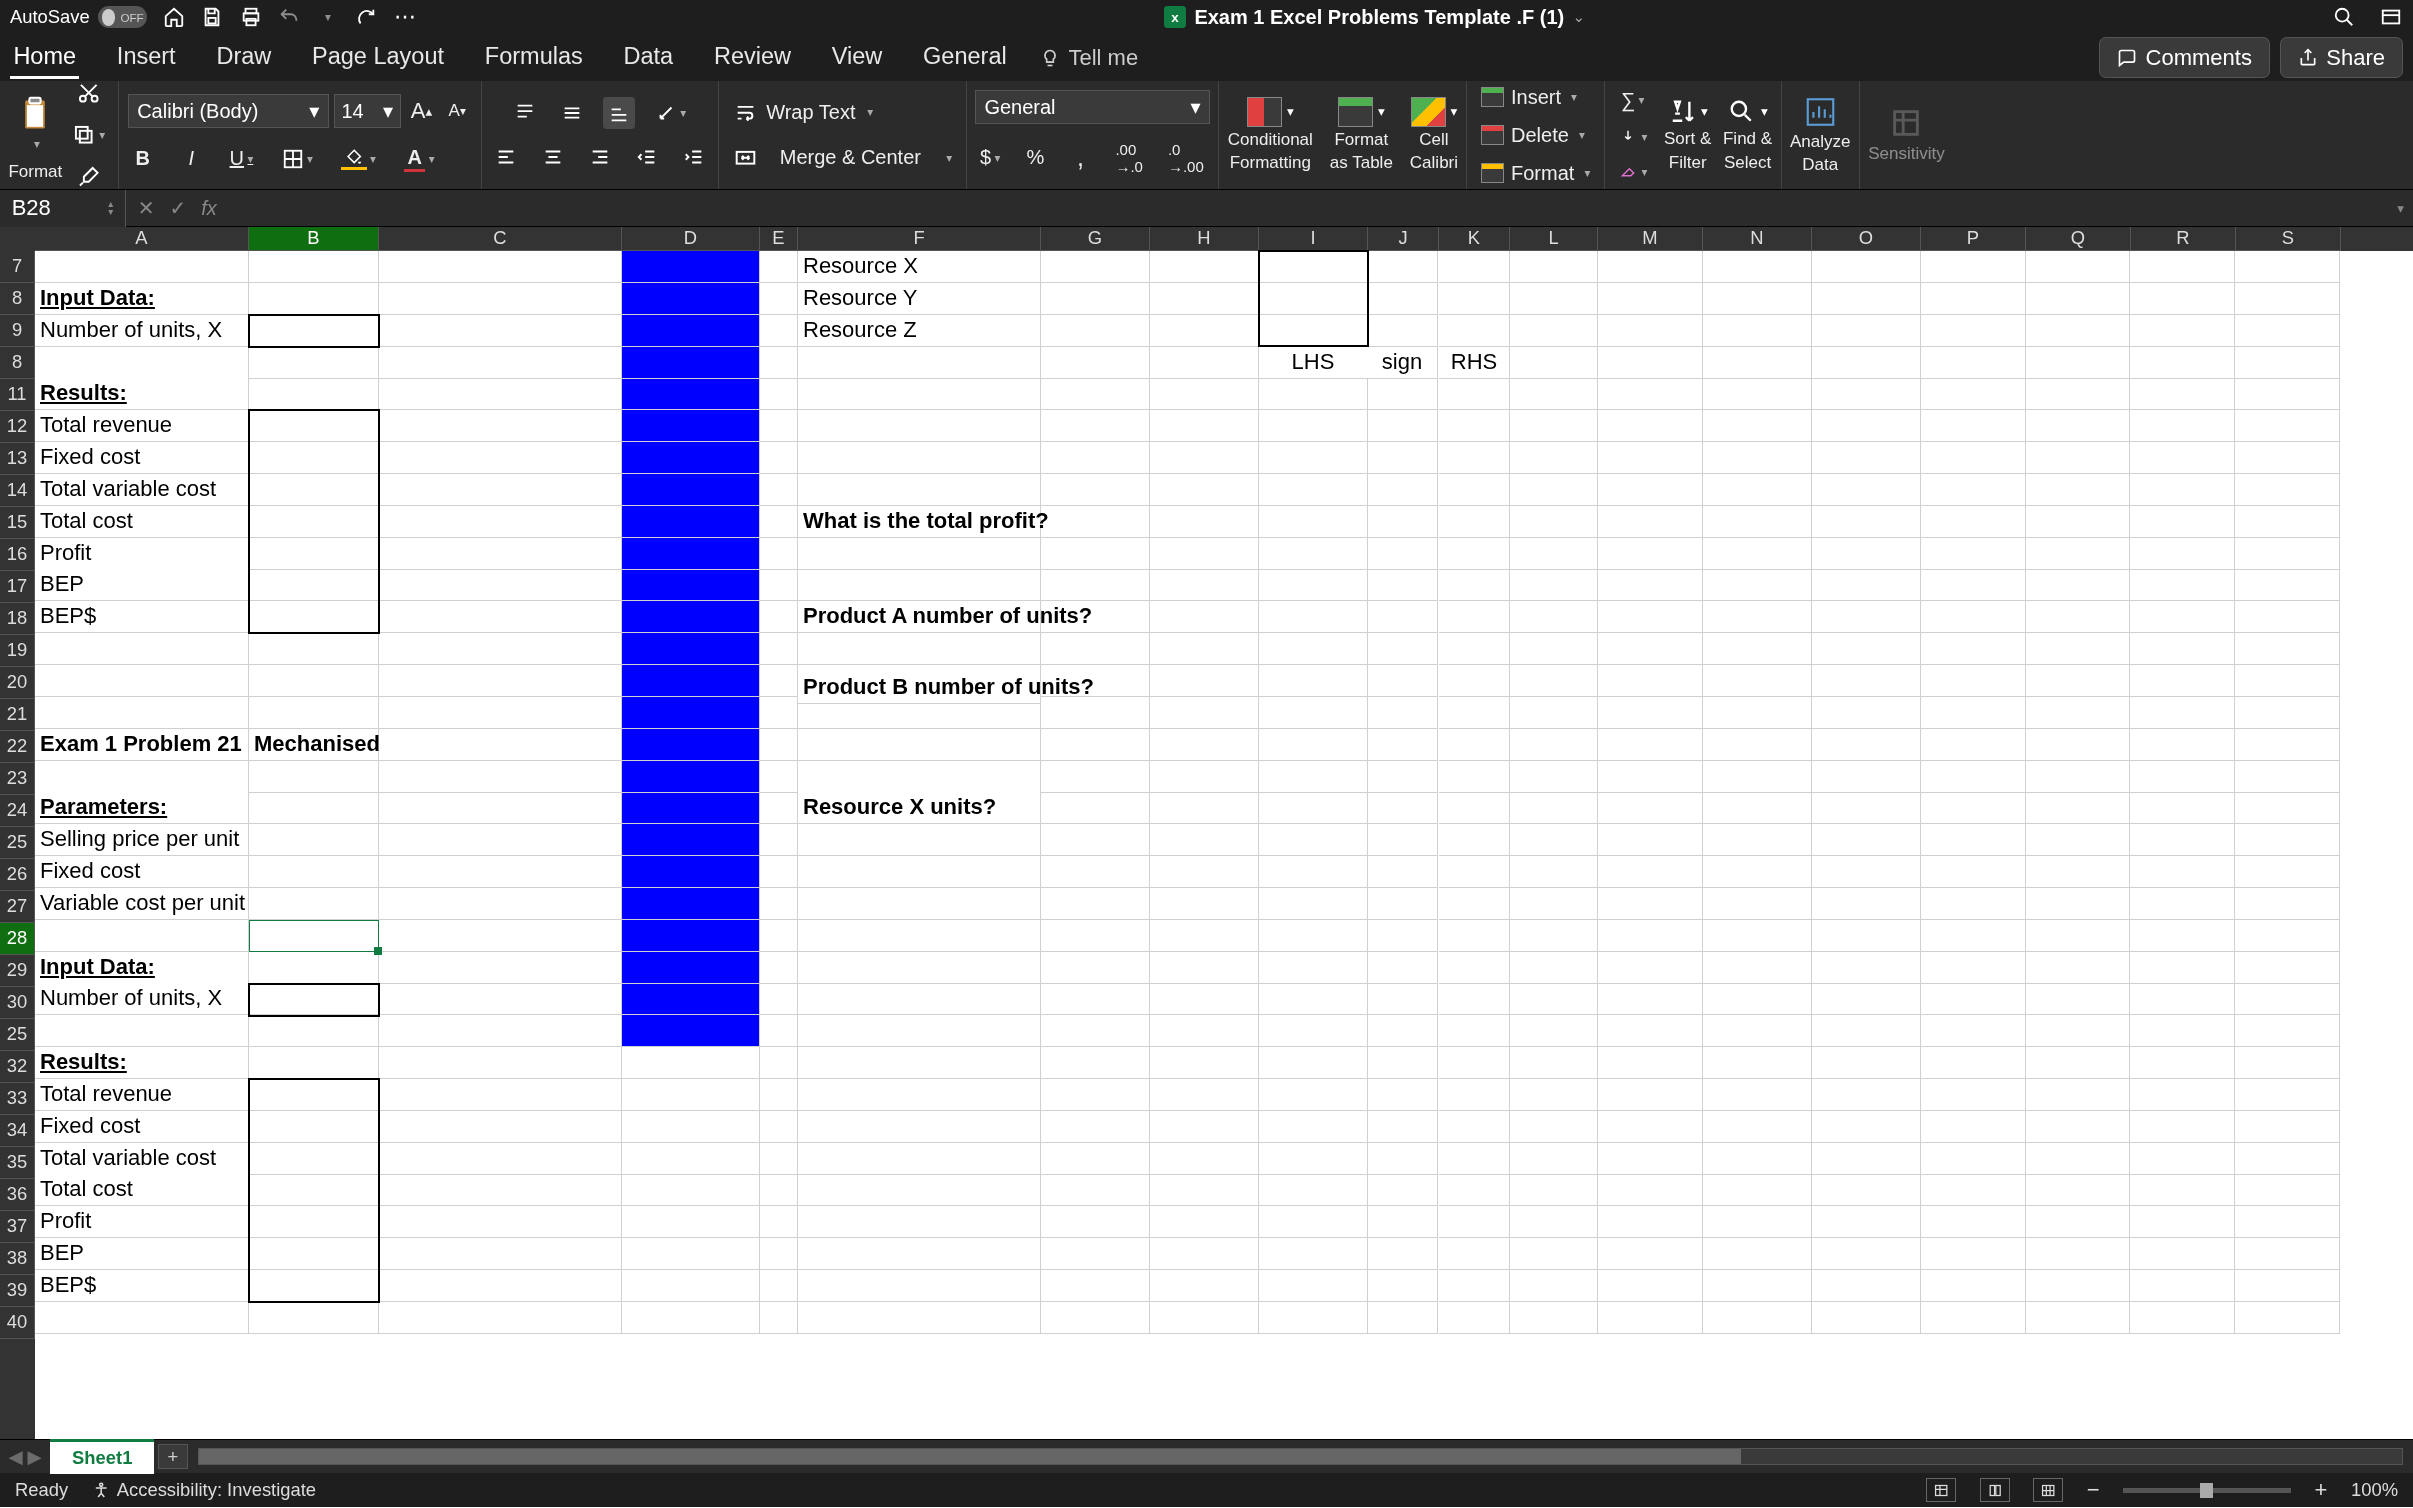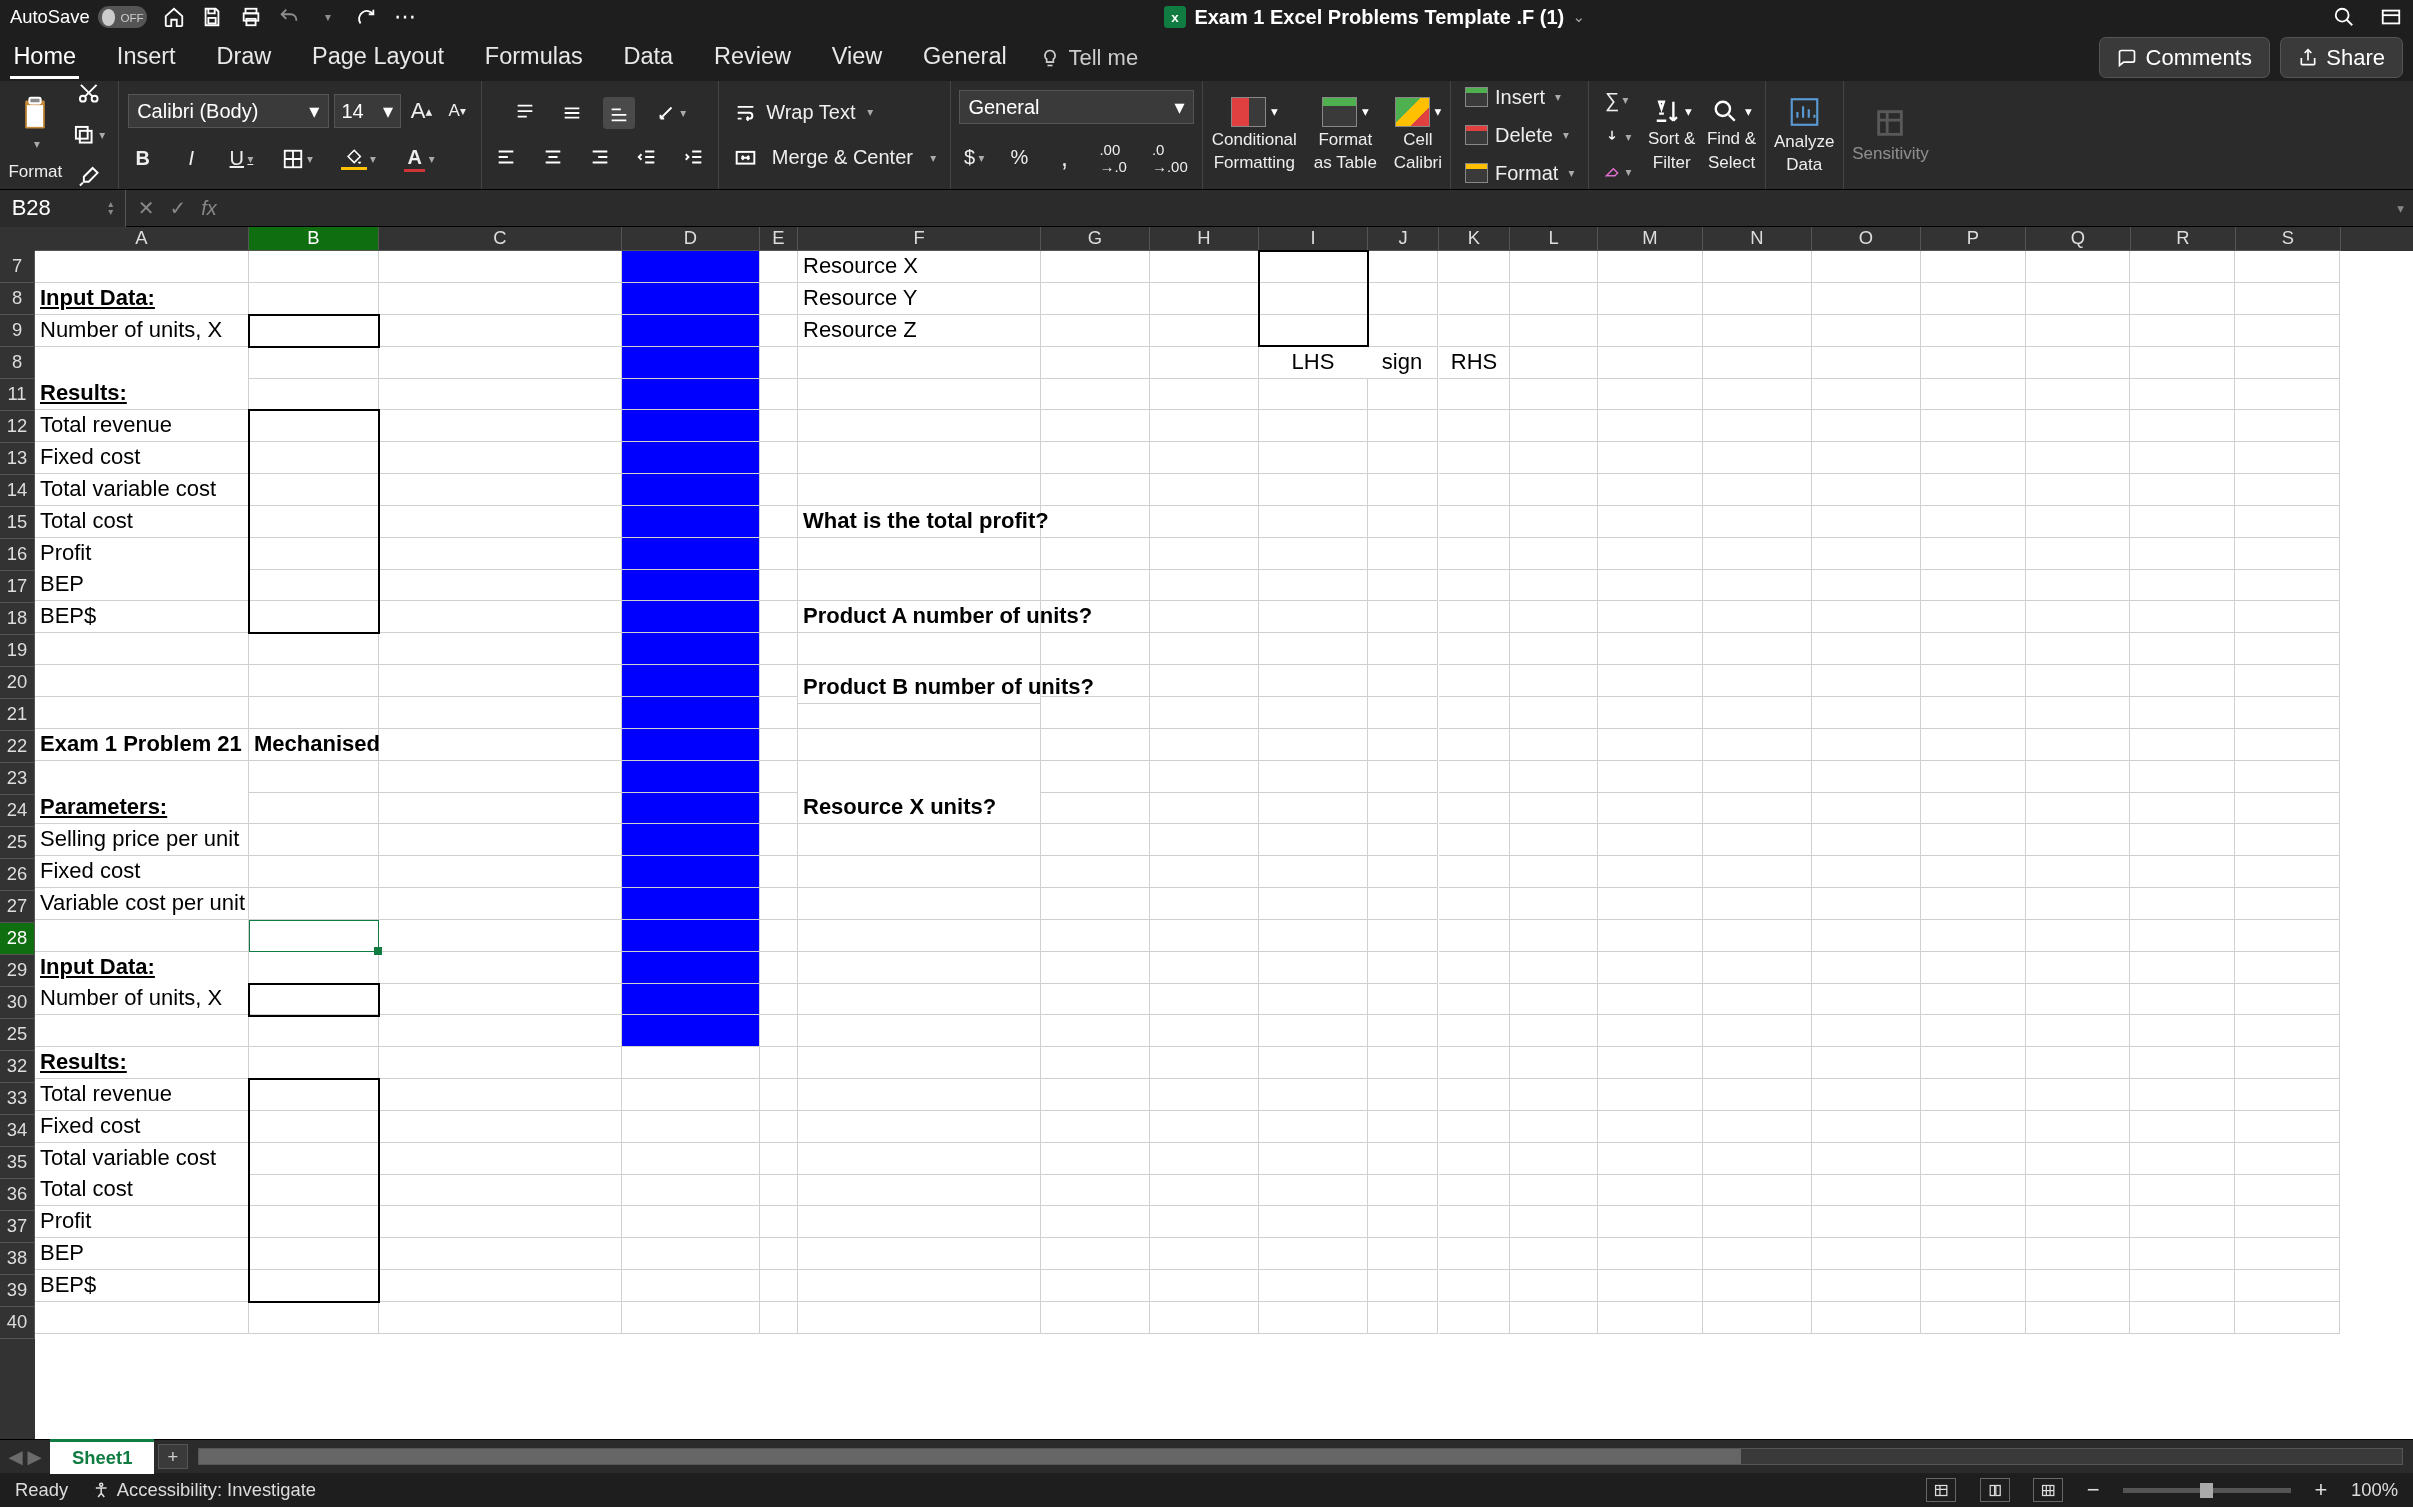--- a/index.html
+++ b/index.html
@@ -334,21 +334,21 @@
 
   <div class="group">
     <div class="vstack" style="gap:11.7px;align-items:flex-start">
       <div class="btn" style="gap:8.4px">
         <svg width="25" height="23.5" viewBox="0 0 24 24" stroke="#fff" stroke-width="2" fill="none">
             <path d="M4 6h16M4 12h12a3 3 0 010 6h-3m0 0l2-2m-2 2l2 2M4 18h4"></path>
           </svg>
         <span>Wrap Text</span>
           <span class="caret">▾</span>
       </div>
-      <div class="btn" style="gap:14px">
+      <div class="btn" style="gap:22px">
         <svg width="25" height="23.5" viewBox="0 0 24 24" stroke="#fff" stroke-width="2" fill="none">
             <rect x="3" y="6" width="18" height="12"></rect>
             <path d="M8 12h8M8 12l2-2M8 12l2 2M16 12l-2-2M16 12l-2 2"></path>
           </svg>
         <span>Merge &amp; Center</span>
           <span class="caret">▾</span>
       </div>
     </div>
   </div>
 

